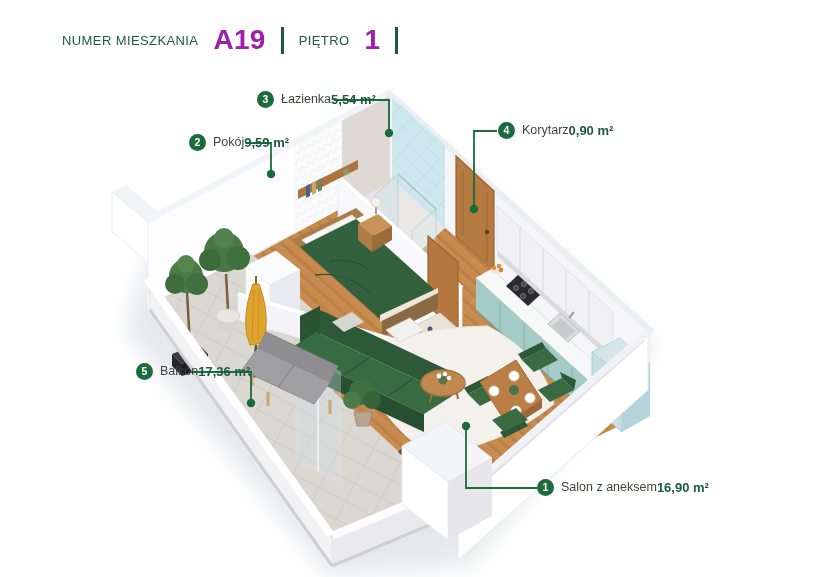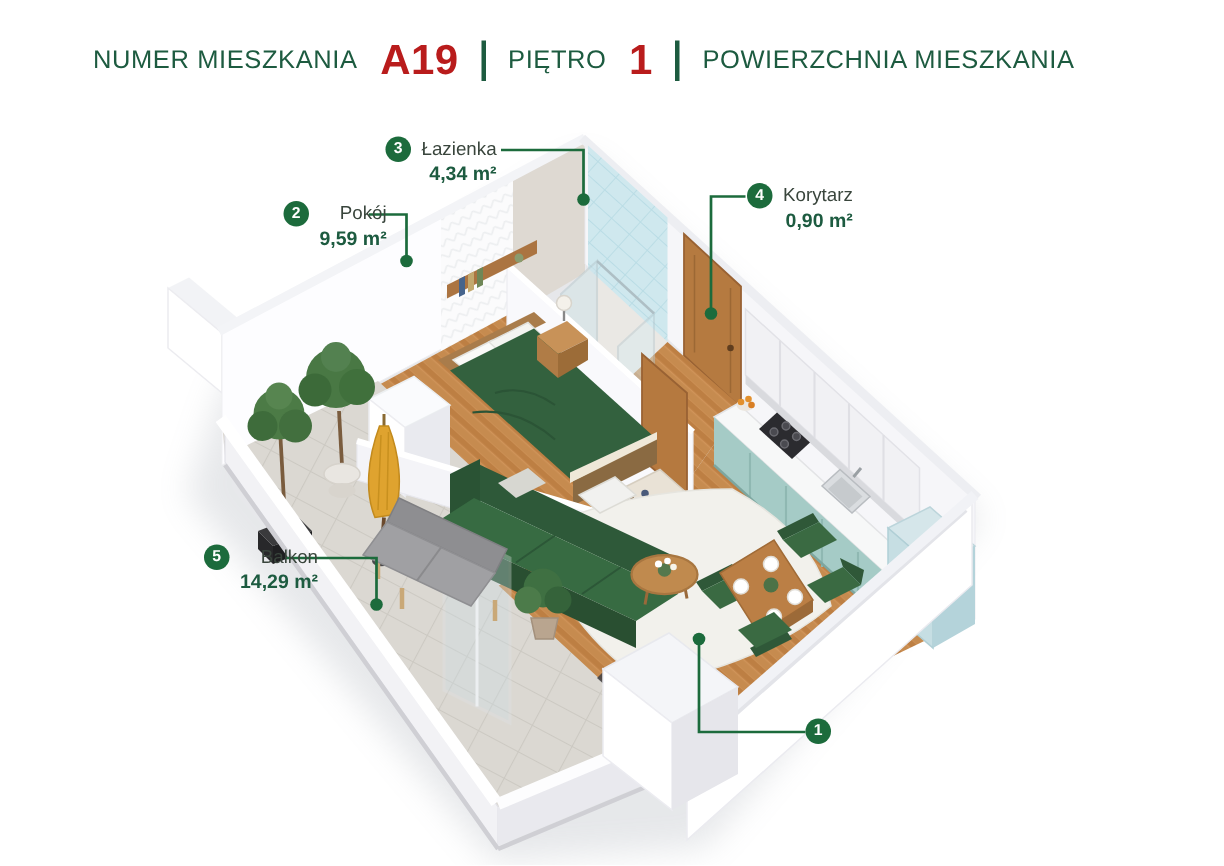--- a/index.html
+++ b/index.html
@@ -1,51 +1,50 @@
 <!DOCTYPE html>
 <html><head>
 <meta charset="utf-8">
 <style>
   html,body{margin:0;padding:0;background:#ffffff;}
   .stage{position:relative;width:816px;height:577px;background:#ffffff;overflow:hidden;
          font-family:"Liberation Sans",sans-serif;}
   
   .header{position:absolute;left:62px;top:20px;height:40px;display:flex;align-items:center;}
-  .h-label{font-size:17px;letter-spacing:.4px;color:#1d5b40;white-space:nowrap;}
-  .h-value{font-size:28px;font-weight:bold;color:#b91c1c;margin-left:15px;letter-spacing:.3px;white-space:nowrap;}
+  .h-label{font-size:13px;letter-spacing:.4px;color:#1d5b40;white-space:nowrap;}
+  .h-value{font-size:28px;font-weight:bold;color:#a21caf;margin-left:15px;letter-spacing:.3px;white-space:nowrap;}
   .h-div{width:3px;height:27px;background:#1d5b40;margin:0 15px;flex:0 0 3px;}
   
   .plan{position:absolute;left:0;top:0;width:816px;height:577px;}
   
   .room-label{position:absolute;display:flex;gap:7px;align-items:flex-start;}
   .badge{width:17px;height:17px;border-radius:50%;background:#1c6b3c;color:#fff;
          font-size:10.5px;font-weight:bold;display:flex;align-items:center;justify-content:center;
          flex:0 0 17px;line-height:17px;}
-  .rl-texts{display:flex;flex-direction:column;text-align:right;}
+  .rl-texts{display:flex;flex-direction:row;text-align:right;}
   .rl-name{font-size:12.5px;color:#39453c;line-height:16px;white-space:nowrap;}
   .rl-area{font-size:13px;font-weight:bold;color:#1d5b40;line-height:15px;margin-top:1px;white-space:nowrap;}
   .rl-pos-1{left:537px;top:479px;}
   .rl-pos-2{left:189px;top:134px;}
   .rl-pos-3{left:257px;top:91px;}
   .rl-pos-4{left:498px;top:122px;}
   .rl-pos-5{left:136px;top:363px;}
 </style>
 </head>
 <body>
 
 <div class="stage">
 
   <div class="header">
     <span class="h-label">NUMER MIESZKANIA</span>
     <span class="h-value">A19</span>
     <span class="h-div"></span>
     <span class="h-label">PIĘTRO</span>
     <span class="h-value">1</span>
     <span class="h-div"></span>
-    <span class="h-label">POWIERZCHNIA MIESZKANIA</span>
   </div>
 
   <svg class="plan" viewBox="0 0 816 577">
     <defs>
       <filter id="soft" x="-30%" y="-30%" width="160%" height="160%">
           <feGaussianBlur stdDeviation="11"></feGaussianBlur>
         </filter>
       <pattern id="wood" width="16" height="10" patternUnits="userSpaceOnUse" patternTransform="rotate(42)">
         <rect width="16" height="10" fill="#c68b4f"></rect>
         <rect y="0" width="16" height="5" fill="#bd7f43"></rect>
@@ -282,43 +281,47 @@
         <circle cx="271" cy="174" r="4.2"></circle>
         <circle cx="389" cy="133" r="4.2"></circle>
         <circle cx="474" cy="209" r="4.2"></circle>
         <circle cx="251" cy="403" r="4.2"></circle>
       </g>
     </g>
   </svg>
 
   <div class="room-label rl-pos-1">
     <span class="badge">1</span>
+    <span class="rl-texts">
+      <span class="rl-name">Salon z aneksem</span>
+      <span class="rl-area">16,90 m²</span>
+    </span>
   </div>
   <div class="room-label rl-pos-2">
     <span class="badge">2</span>
     <span class="rl-texts">
       <span class="rl-name">Pokój</span>
       <span class="rl-area">9,59 m²</span>
     </span>
   </div>
   <div class="room-label rl-pos-3">
     <span class="badge">3</span>
     <span class="rl-texts">
       <span class="rl-name">Łazienka</span>
-      <span class="rl-area">4,34 m²</span>
+      <span class="rl-area">5,54 m²</span>
     </span>
   </div>
   <div class="room-label rl-pos-4">
     <span class="badge">4</span>
     <span class="rl-texts">
       <span class="rl-name">Korytarz</span>
       <span class="rl-area">0,90 m²</span>
     </span>
   </div>
   <div class="room-label rl-pos-5">
     <span class="badge">5</span>
     <span class="rl-texts">
       <span class="rl-name">Balkon</span>
-      <span class="rl-area">14,29 m²</span>
+      <span class="rl-area">17,36 m²</span>
     </span>
   </div>
 
 </div>
 
 </body></html>

